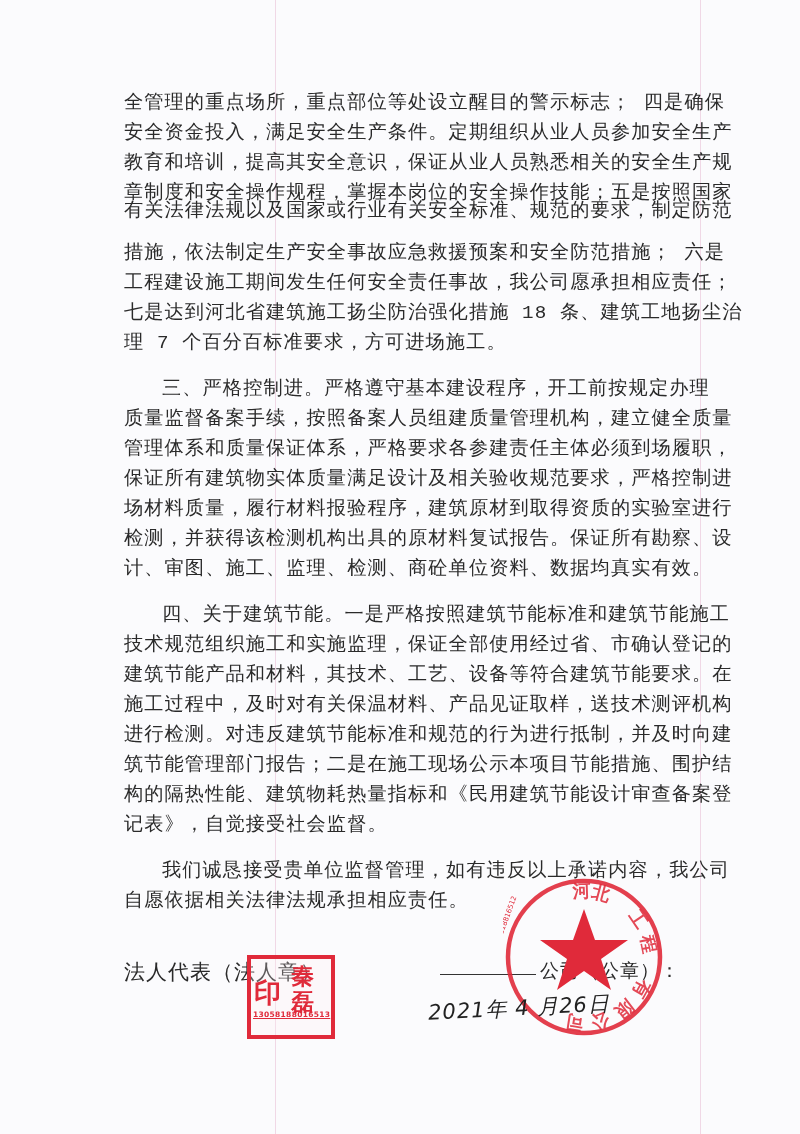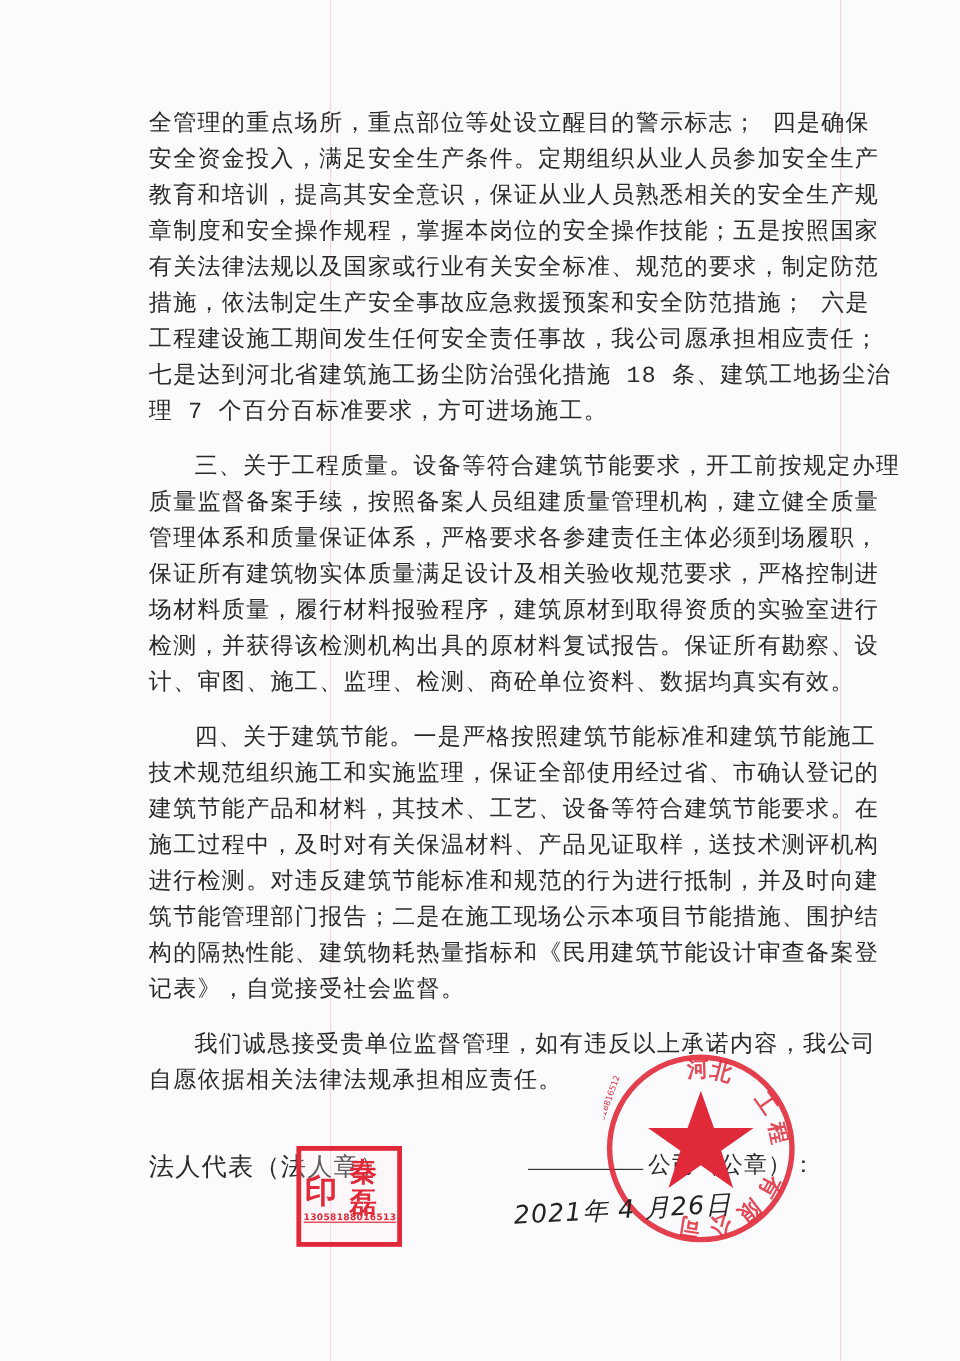--- a/index.html
+++ b/index.html
@@ -39,27 +39,27 @@
 <body>
 
 <div class="vline" style="left:275px"></div>
 <div class="vline" style="left:700px"></div>
 
 <div class="page-text">
   <div class="line" style="top:0px">全管理的重点场所，重点部位等处设立醒目的警示标志；  四是确保</div>
   <div class="line" style="top:30px">安全资金投入，满足安全生产条件。定期组织从业人员参加安全生产</div>
   <div class="line" style="top:60px">教育和培训，提高其安全意识，保证从业人员熟悉相关的安全生产规</div>
   <div class="line" style="top:90px">章制度和安全操作规程，掌握本岗位的安全操作技能；五是按照国家</div>
-  <div class="line" style="top:120px">有关法律法规以及国家或行业有关安全标准、规范的要求，制定防范</div>
+  <div class="line" style="top:108px">有关法律法规以及国家或行业有关安全标准、规范的要求，制定防范</div>
   <div class="line" style="top:150px">措施，依法制定生产安全事故应急救援预案和安全防范措施；  六是</div>
   <div class="line" style="top:180px">工程建设施工期间发生任何安全责任事故，我公司愿承担相应责任；</div>
   <div class="line" style="top:210px">七是达到河北省建筑施工扬尘防治强化措施 18 条、建筑工地扬尘治</div>
   <div class="line" style="top:240px">理 7 个百分百标准要求，方可进场施工。</div>
 
-  <div class="line indent" style="top:286px">三、关于工程质量。设备等符合建筑节能要求，开工前按规定办理</div>
+  <div class="line indent" style="top:286px">三、严格控制进。严格遵守基本建设程序，开工前按规定办理</div>
   <div class="line" style="top:316px">质量监督备案手续，按照备案人员组建质量管理机构，建立健全质量</div>
   <div class="line" style="top:346px">管理体系和质量保证体系，严格要求各参建责任主体必须到场履职，</div>
   <div class="line" style="top:376px">保证所有建筑物实体质量满足设计及相关验收规范要求，严格控制进</div>
   <div class="line" style="top:406px">场材料质量，履行材料报验程序，建筑原材到取得资质的实验室进行</div>
   <div class="line" style="top:436px">检测，并获得该检测机构出具的原材料复试报告。保证所有勘察、设</div>
   <div class="line" style="top:466px">计、审图、施工、监理、检测、商砼单位资料、数据均真实有效。</div>
 
   <div class="line indent" style="top:512px">四、关于建筑节能。一是严格按照建筑节能标准和建筑节能施工</div>
   <div class="line" style="top:542px">技术规范组织施工和实施监理，保证全部使用经过省、市确认登记的</div>
   <div class="line" style="top:572px">建筑节能产品和材料，其技术、工艺、设备等符合建筑节能要求。在</div>

